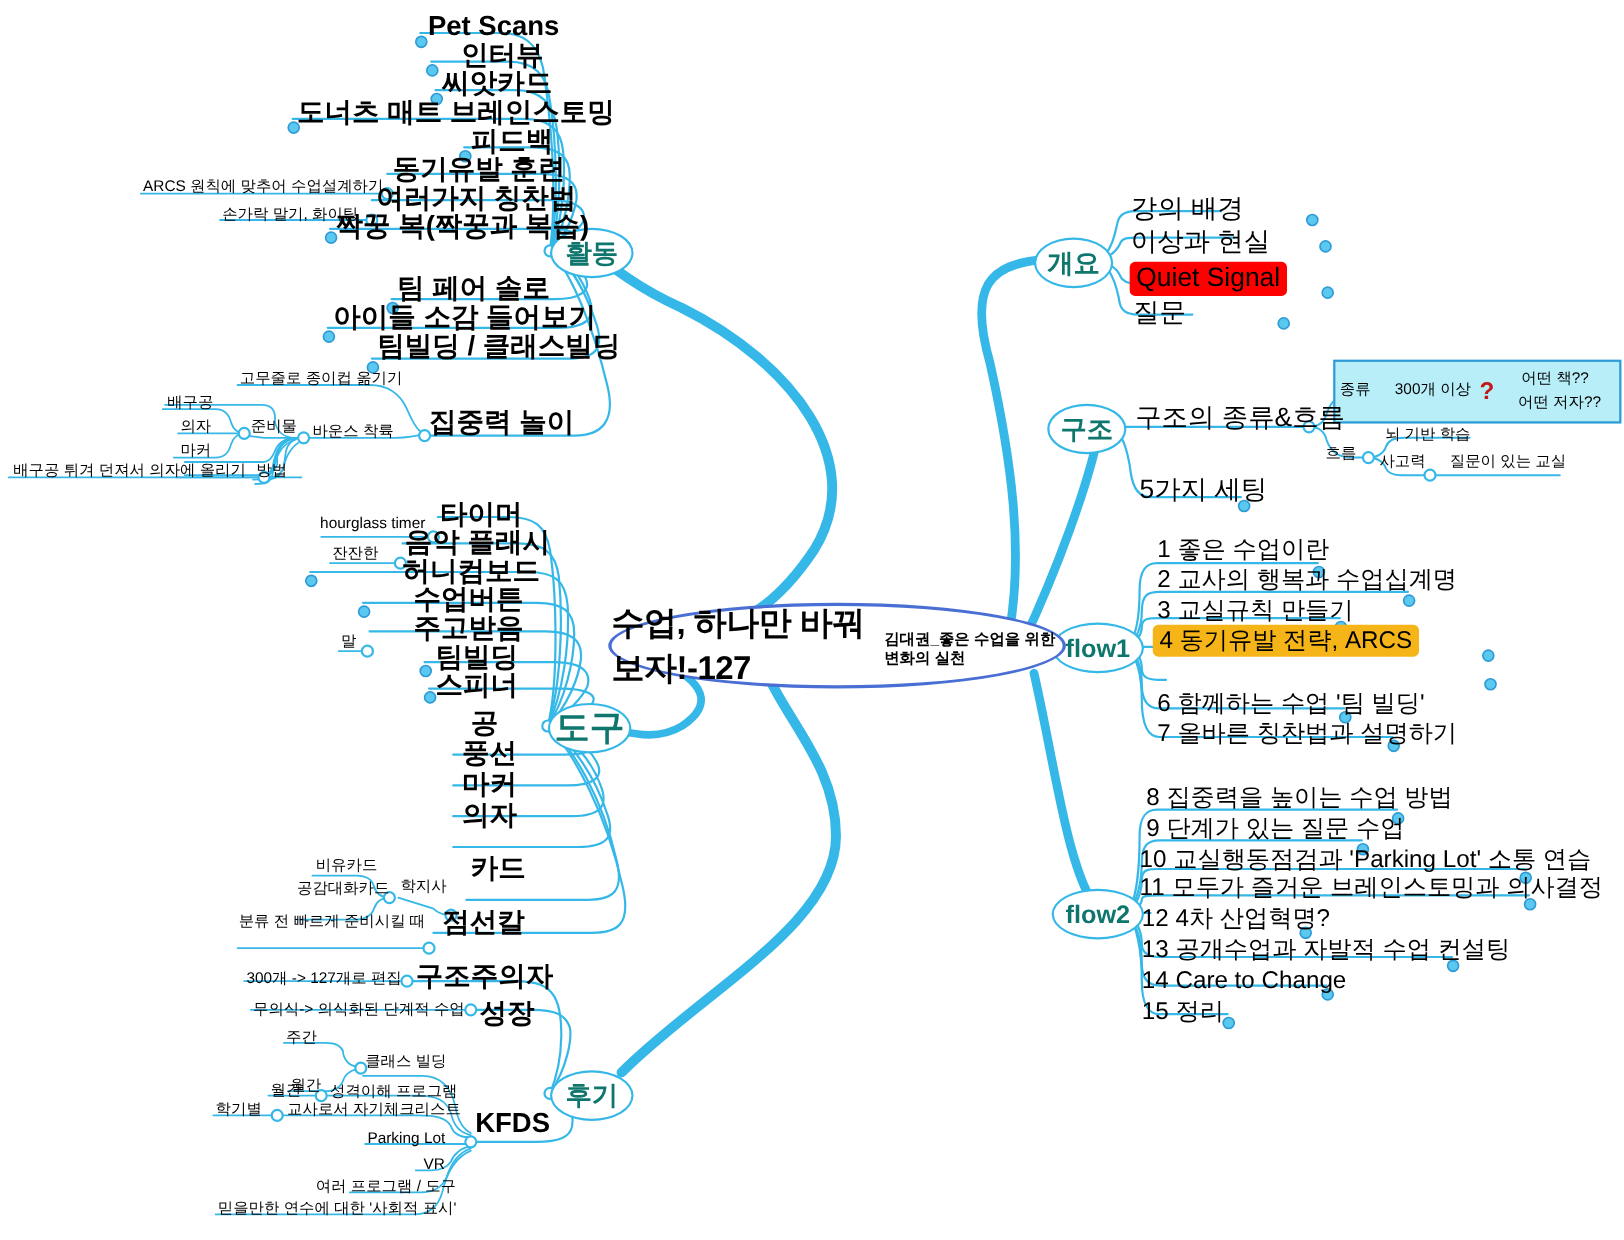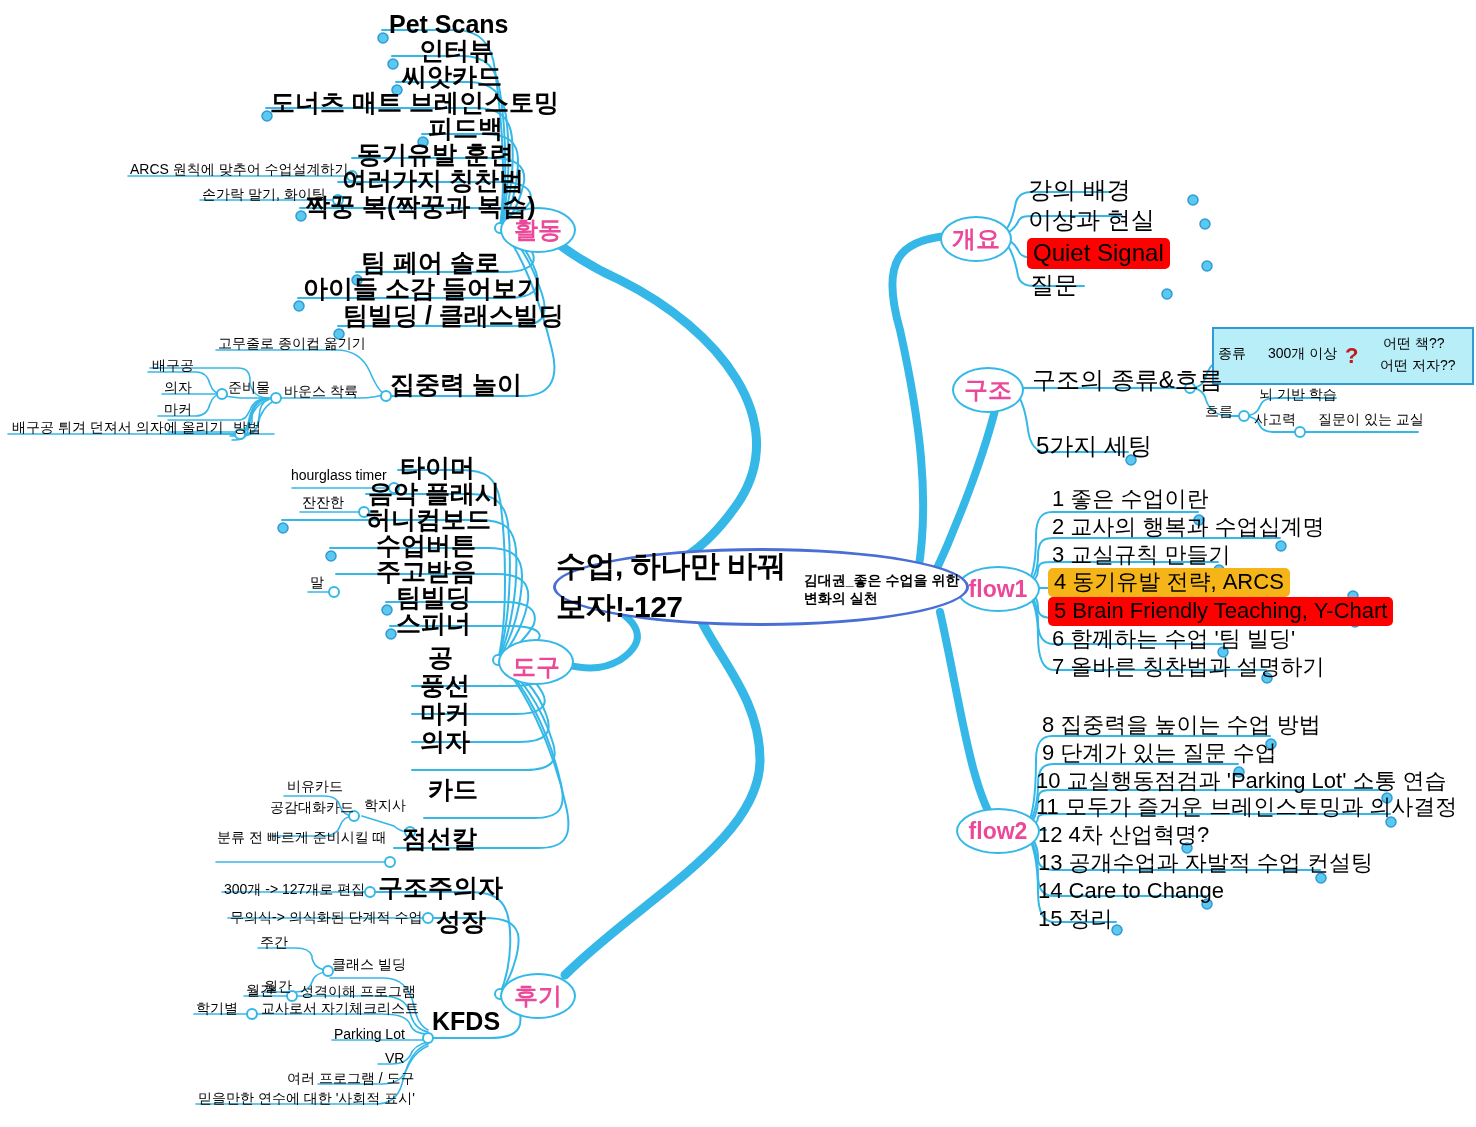--- a/index.html
+++ b/index.html
@@ -18,21 +18,21 @@
   .t-flow{font-size:22px;font-weight:400;color:#000;}
   .t-small{font-size:14px;font-weight:400;color:#000;}             
   .hl{padding:1px 6px 3px 6px;border-radius:5px;}
   .hl-red{background:#FF0000;color:#000;}
   .hl-orange{background:#F5B417;color:#000000;}
 
   
   .oval{
     position:absolute;display:flex;align-items:center;justify-content:center;
     border:2px solid #35B8E8;border-radius:50%;background:#ffffff;
-    font-weight:700;color:#ec4899;
+    font-weight:700;color:#0f766e;
   }
 
   
   #center{
     position:absolute;left:553px;top:548px;width:410px;height:72px;
     border:3px solid #4A6FD4;border-radius:50%;
     background:#ffffff;
     display:flex;align-items:center;justify-content:center;
     z-index:5;
   }
@@ -281,21 +281,21 @@
   <div class="box" style="left:1212px;top:327px;width:262px;height:58px;"></div>
 
   <div id="center">
     <div class="title">수업, 하나만 바꿔보자!-127</div>
     <div class="subtitle">김대권_좋은 수업을 위한 변화의 실천</div>
   </div>
 
   <div class="oval" style="left:500px;top:207px;width:72px;height:42px;font-size:24px;">
     <span>활동</span>
   </div>
-  <div class="oval" style="left:498px;top:639px;width:72px;height:42px;font-size:24px;align-items:flex-end;">
+  <div class="oval" style="left:498px;top:639px;width:72px;height:42px;font-size:32px;">
     <span>도구</span>
   </div>
   <div class="oval" style="left:500px;top:973px;width:72px;height:42px;font-size:24px;">
     <span>후기</span>
   </div>
   <div class="oval" style="left:940px;top:216px;width:68px;height:42px;font-size:24px;">
     <span>개요</span>
   </div>
   <div class="oval" style="left:952px;top:367px;width:68px;height:42px;font-size:24px;">
     <span>구조</span>
@@ -394,23 +394,20 @@
   <div class="node t-small" style="left:1259px;top:387px;">뇌 기반 학습</div>
   <div class="node t-small" style="left:1254px;top:412px;">사고력</div>
   <div class="node t-small" style="left:1318px;top:412px;">질문이 있는 교실</div>
 
   <div class="node t-flow" style="left:1052px;top:488px;">1 좋은 수업이란</div>
   <div class="node t-flow" style="left:1052px;top:516px;">2 교사의 행복과 수업십계명</div>
   <div class="node t-flow" style="left:1052px;top:544px;">3 교실규칙 만들기</div>
   <div class="node t-flow" style="left:1048px;top:571px;">
     <span class="hl hl-orange">4 동기유발 전략, ARCS</span>
   </div>
-  <div class="node t-flow" style="left:1048px;top:600px;">
-    <span class="hl hl-red">5 Brain Friendly Teaching, Y-Chart</span>
-  </div>
   <div class="node t-flow" style="left:1052px;top:628px;">6 함께하는 수업 '팀 빌딩'</div>
   <div class="node t-flow" style="left:1052px;top:656px;">7 올바른 칭찬법과 설명하기</div>
 
   <div class="node t-flow" style="left:1042px;top:714px;">8  집중력을 높이는 수업 방법</div>
   <div class="node t-flow" style="left:1042px;top:742px;">9  단계가 있는 질문 수업</div>
   <div class="node t-flow" style="left:1036px;top:770px;">10 교실행동점검과 'Parking Lot' 소통 연습</div>
   <div class="node t-flow" style="left:1036px;top:796px;">11 모두가 즐거운 브레인스토밍과 의사결정</div>
   <div class="node t-flow" style="left:1038px;top:824px;">12 4차 산업혁명?</div>
   <div class="node t-flow" style="left:1038px;top:852px;">13 공개수업과 자발적 수업 컨설팅</div>
   <div class="node t-flow" style="left:1038px;top:880px;">14 Care to Change</div>

